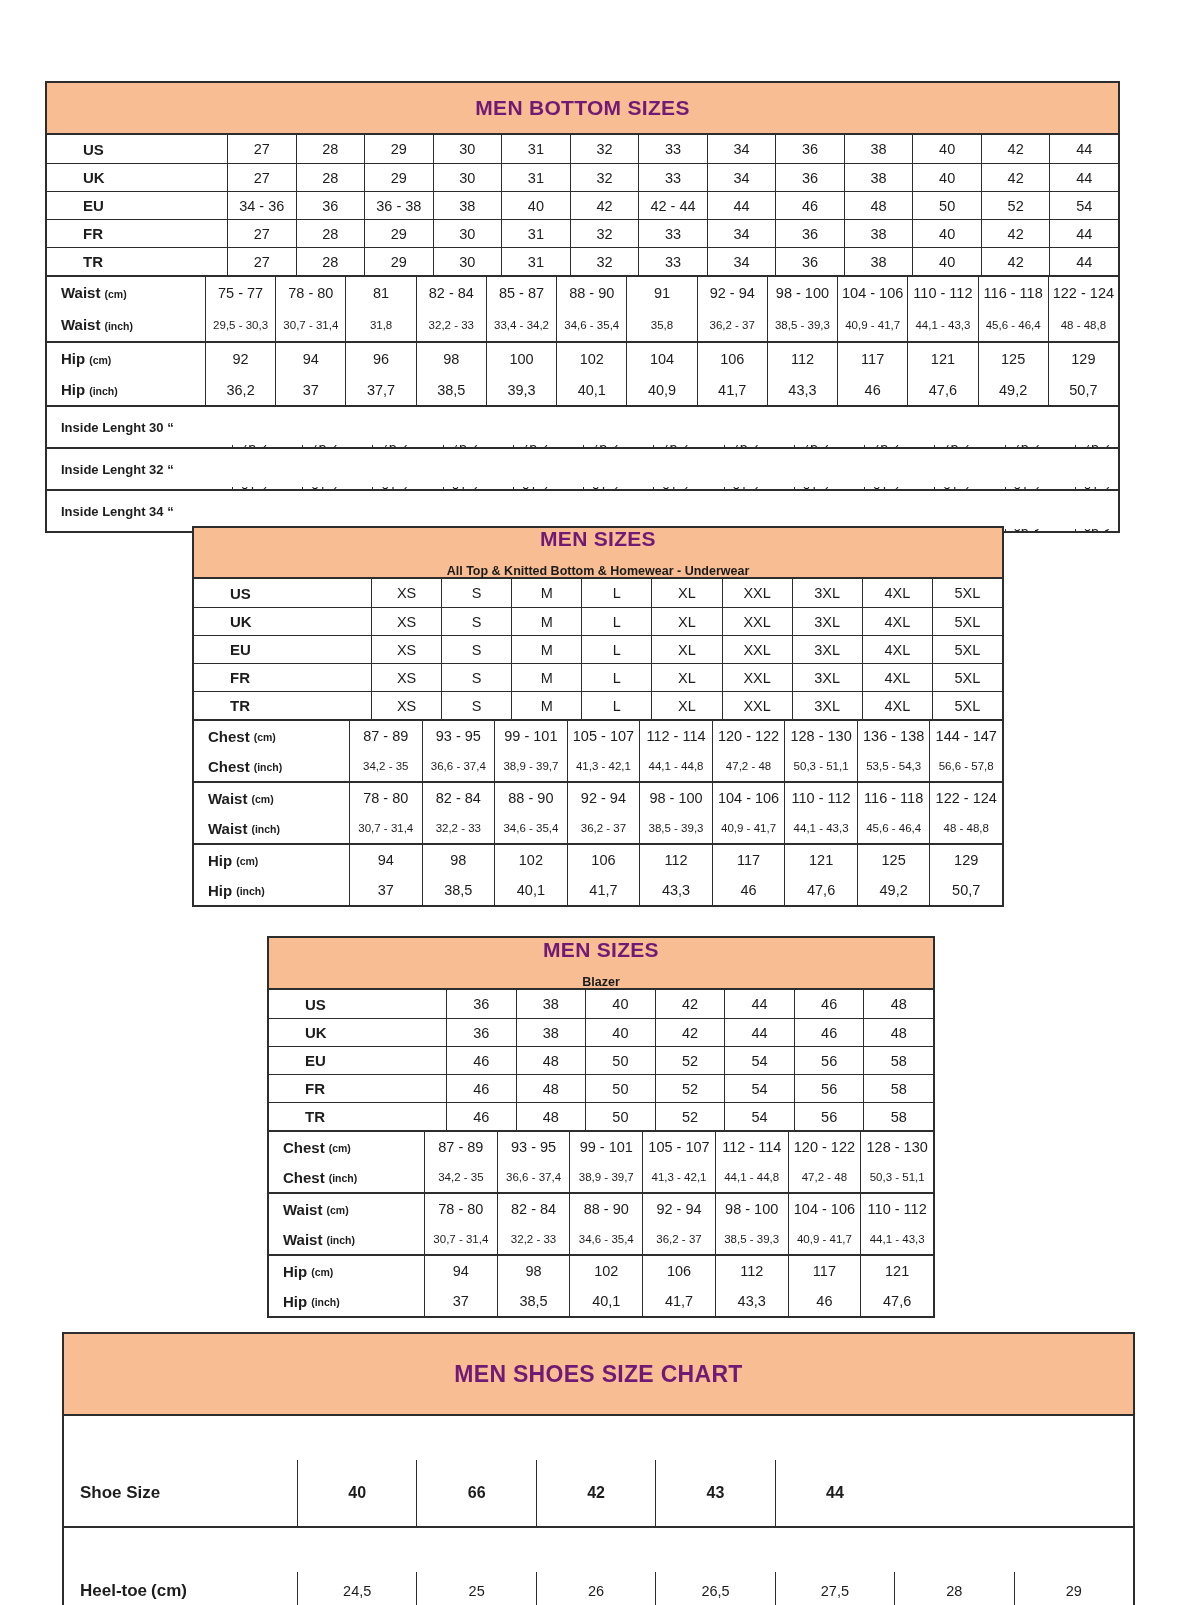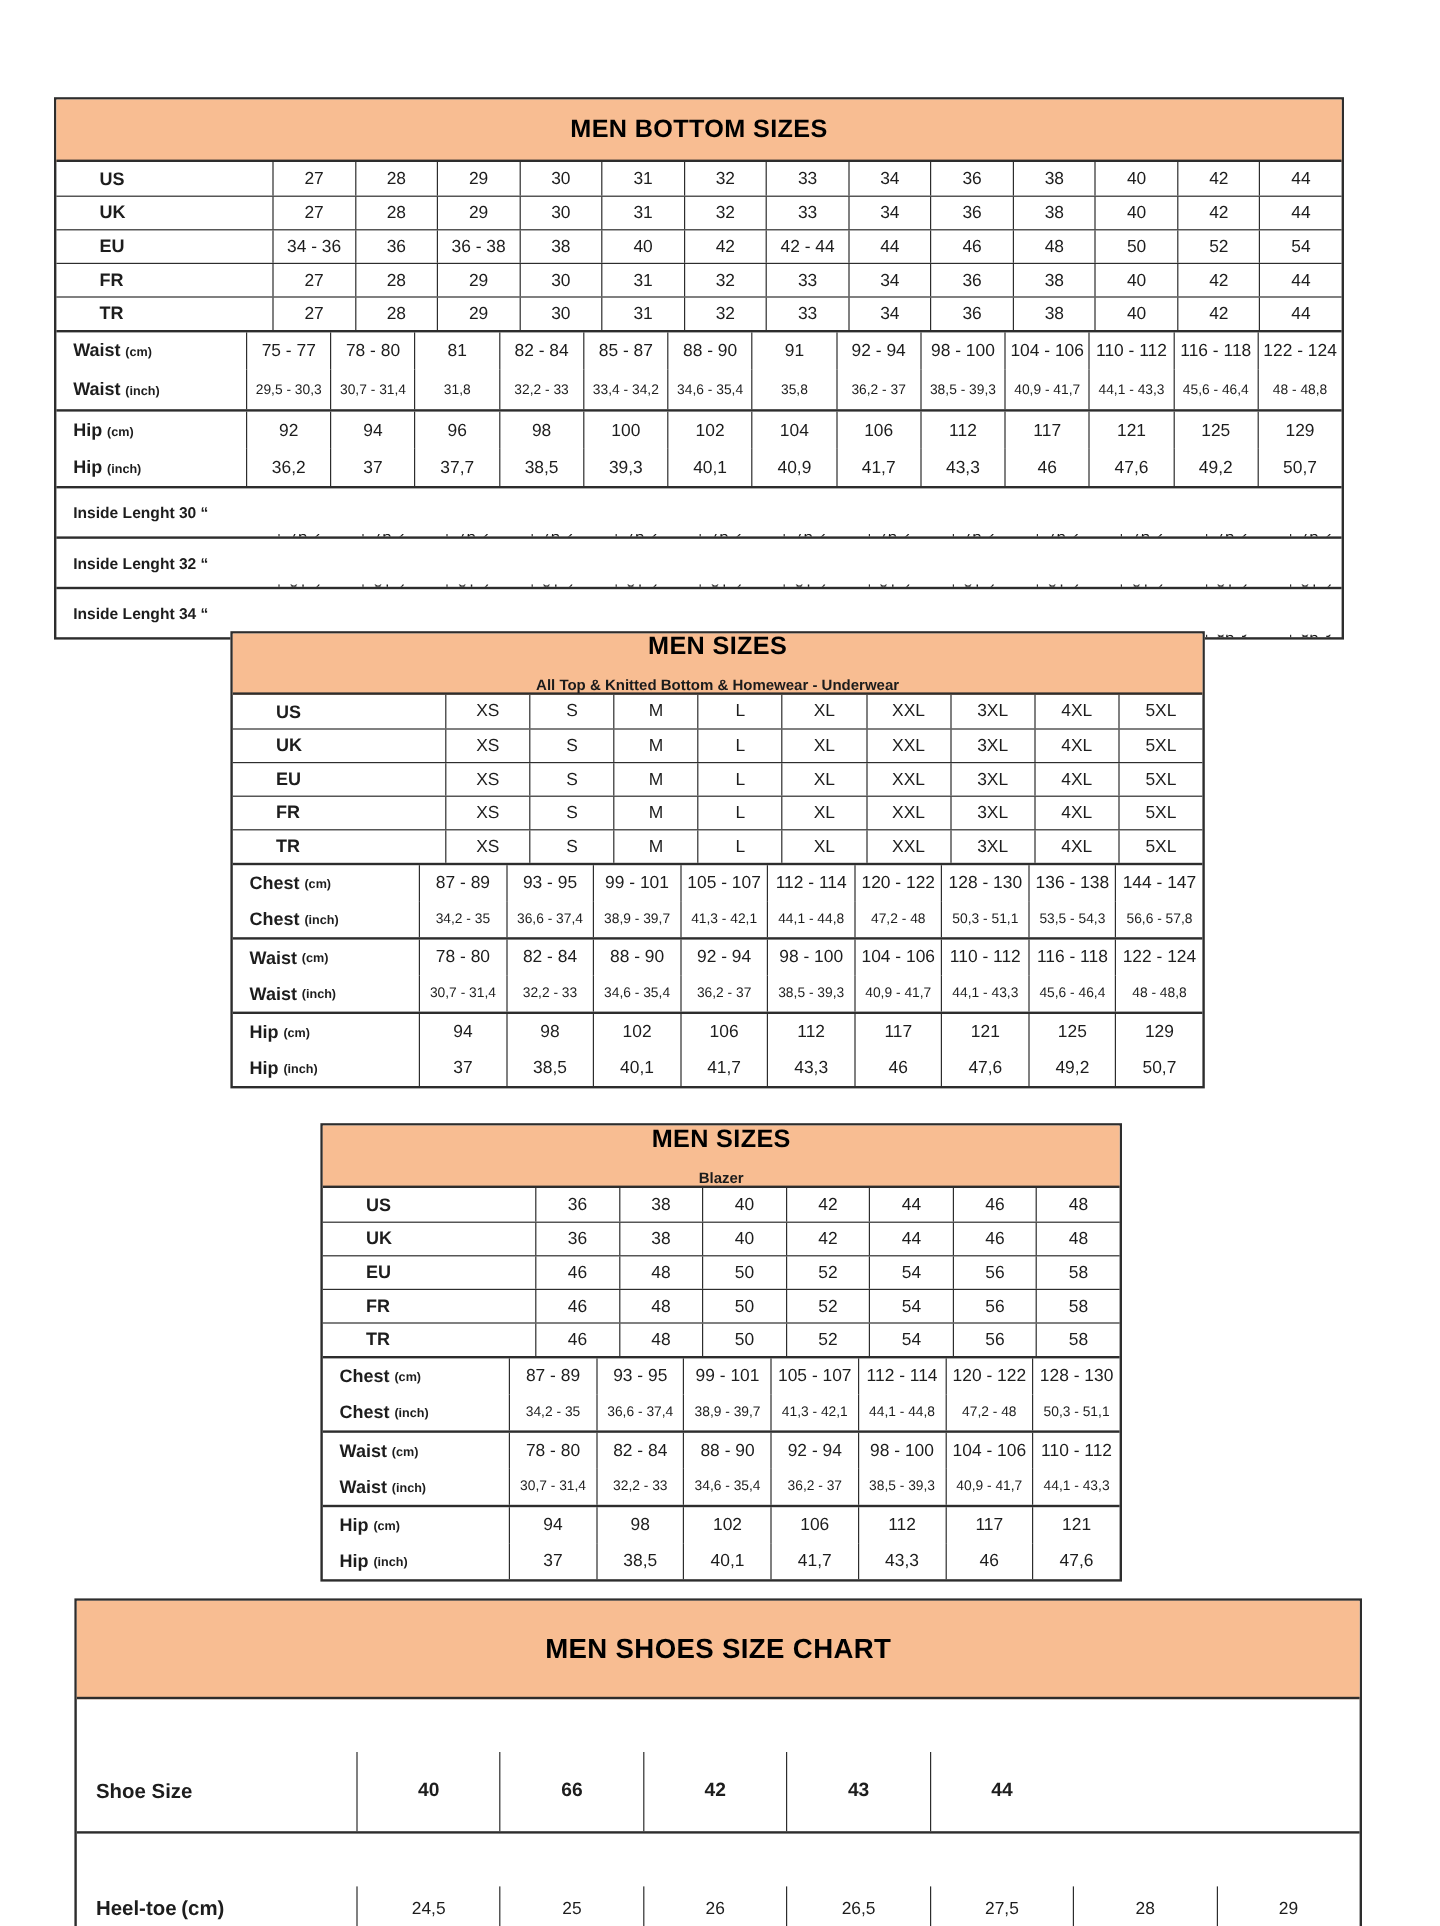--- a/index.html
+++ b/index.html
@@ -12,21 +12,21 @@
   .page{position:relative;width:1200px;height:1605px;background:#fff;overflow:hidden;}
 
   .size-table{position:absolute;border:2px solid var(--bc);background:#fff;}
   #t-bottom{left:45px;top:81px;width:1075px;}
   #t-tops{left:192px;top:526px;width:812px;}
   #t-blazer{left:267px;top:936px;width:668px;}
   #t-shoes{left:62px;top:1332px;width:1073px;}
 
   .t-title{background:var(--peach);border-bottom:2px solid var(--bc);
     display:flex;flex-direction:column;align-items:center;justify-content:center;}
-  .t-title-main{font-weight:700;font-size:21px;letter-spacing:.3px;color:#000000;}
+  .t-title-main{font-weight:700;font-size:21px;letter-spacing:.3px;color:#701a75;}
   .t-title-sub{font-weight:700;font-size:12.5px;margin-top:13px;color:#1b1b1b;}
   #t-bottom .t-title{height:52px;}
   #t-tops .t-title{height:51px;}
   #t-blazer .t-title{height:52px;}
   #t-shoes .t-title{height:82px;align-items:center;}
   #t-shoes .t-title-main{font-size:23px;}
 
   .t-group{border-top:2px solid var(--bc);}
   .t-title + .t-group{border-top:none;}
   .t-group:not(.merged) .t-row + .t-row{border-top:1px solid var(--bc);}

